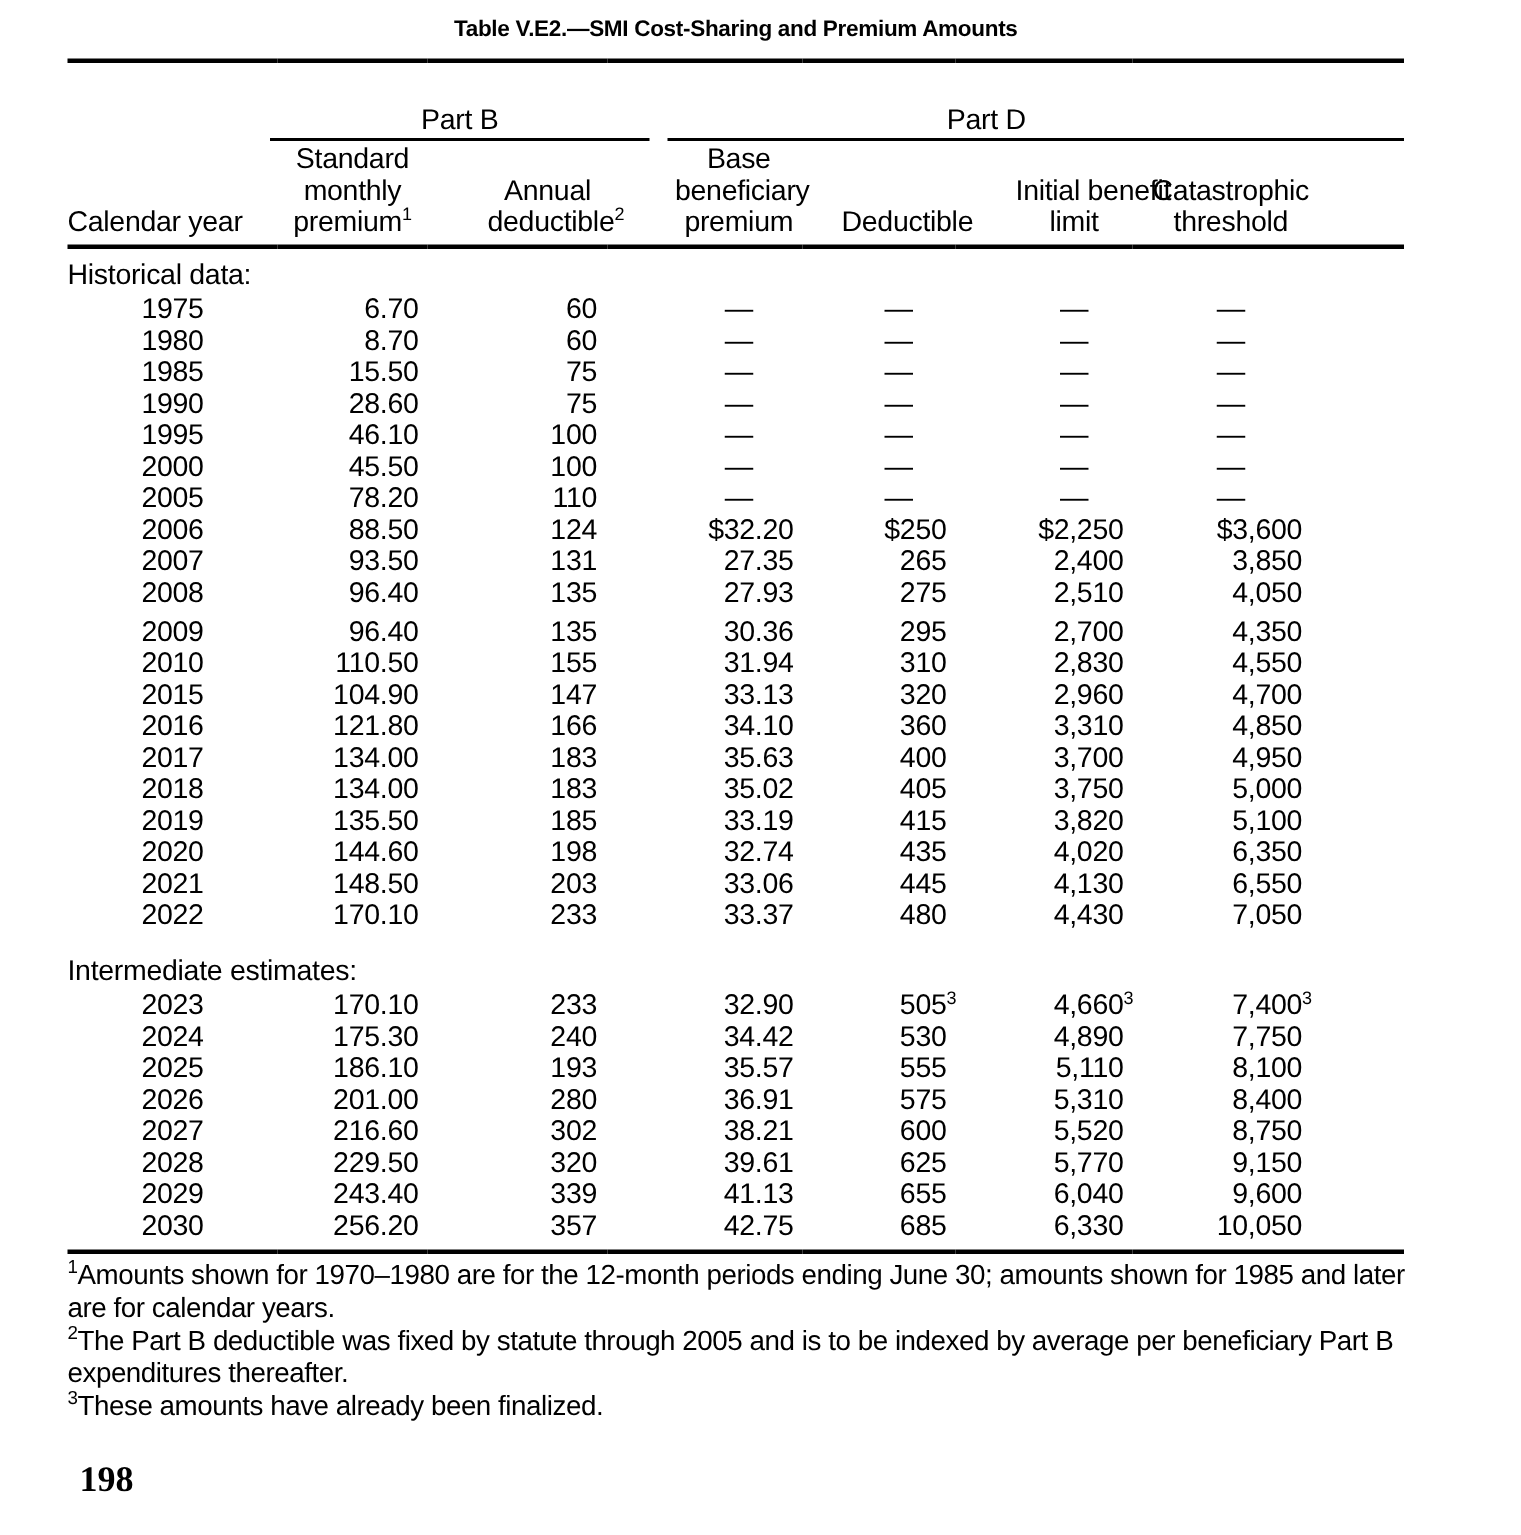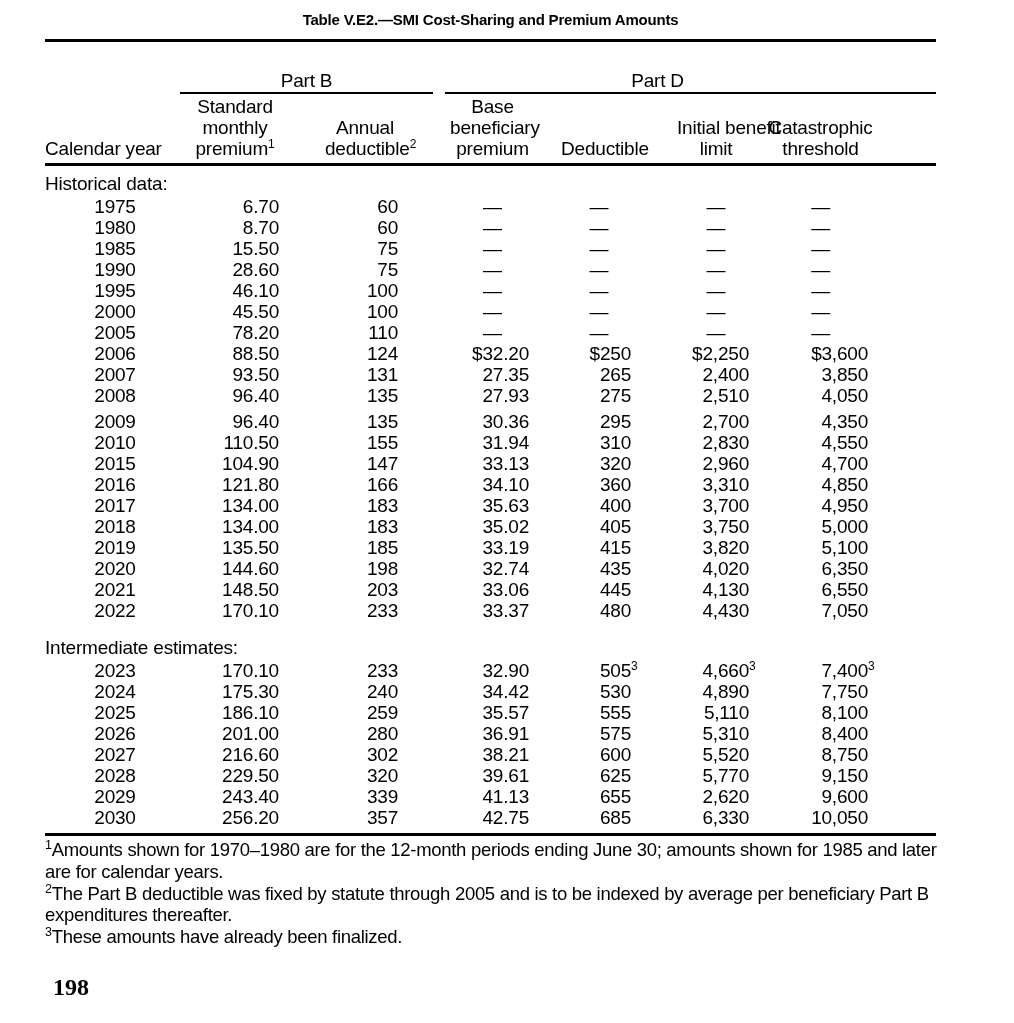--- a/index.html
+++ b/index.html
@@ -312,21 +312,21 @@
           <td class="c2 num">175.30</td>
           <td class="c3 num">240</td>
           <td class="c4 num">34.42</td>
           <td class="c5 num">530</td>
           <td class="c6 num">4,890</td>
           <td class="c7 num">7,750</td>
         </tr>
         <tr class="data-row">
           <td class="c1 year">2025</td>
           <td class="c2 num">186.10</td>
-          <td class="c3 num">259</td>
+          <td class="c3 num">193</td>
           <td class="c4 num">35.57</td>
           <td class="c5 num">555</td>
           <td class="c6 num">5,110</td>
           <td class="c7 num">8,100</td>
         </tr>
         <tr class="data-row">
           <td class="c1 year">2026</td>
           <td class="c2 num">201.00</td>
           <td class="c3 num">280</td>
           <td class="c4 num">36.91</td>
@@ -351,21 +351,21 @@
           <td class="c5 num">625</td>
           <td class="c6 num">5,770</td>
           <td class="c7 num">9,150</td>
         </tr>
         <tr class="data-row">
           <td class="c1 year">2029</td>
           <td class="c2 num">243.40</td>
           <td class="c3 num">339</td>
           <td class="c4 num">41.13</td>
           <td class="c5 num">655</td>
-          <td class="c6 num">2,620</td>
+          <td class="c6 num">6,040</td>
           <td class="c7 num">9,600</td>
         </tr>
         <tr class="data-row">
           <td class="c1 year">2030</td>
           <td class="c2 num">256.20</td>
           <td class="c3 num">357</td>
           <td class="c4 num">42.75</td>
           <td class="c5 num">685</td>
           <td class="c6 num">6,330</td>
           <td class="c7 num">10,050</td>

